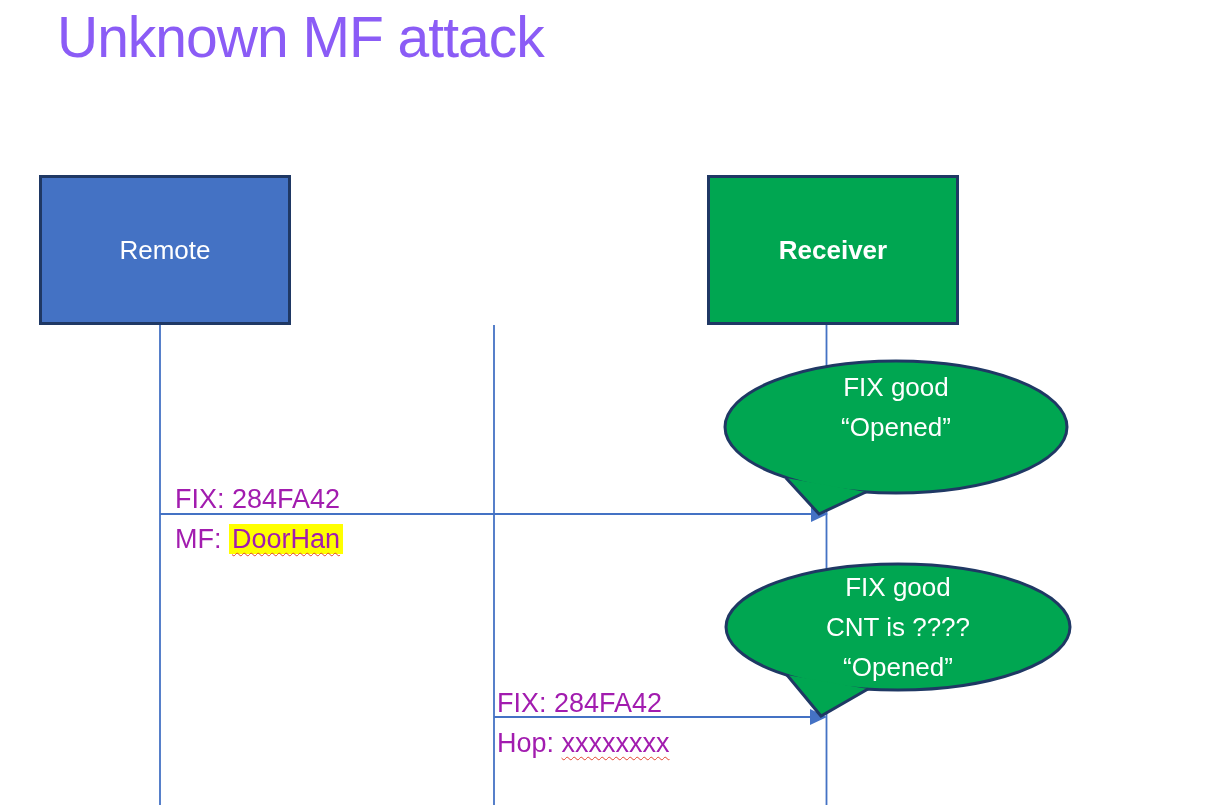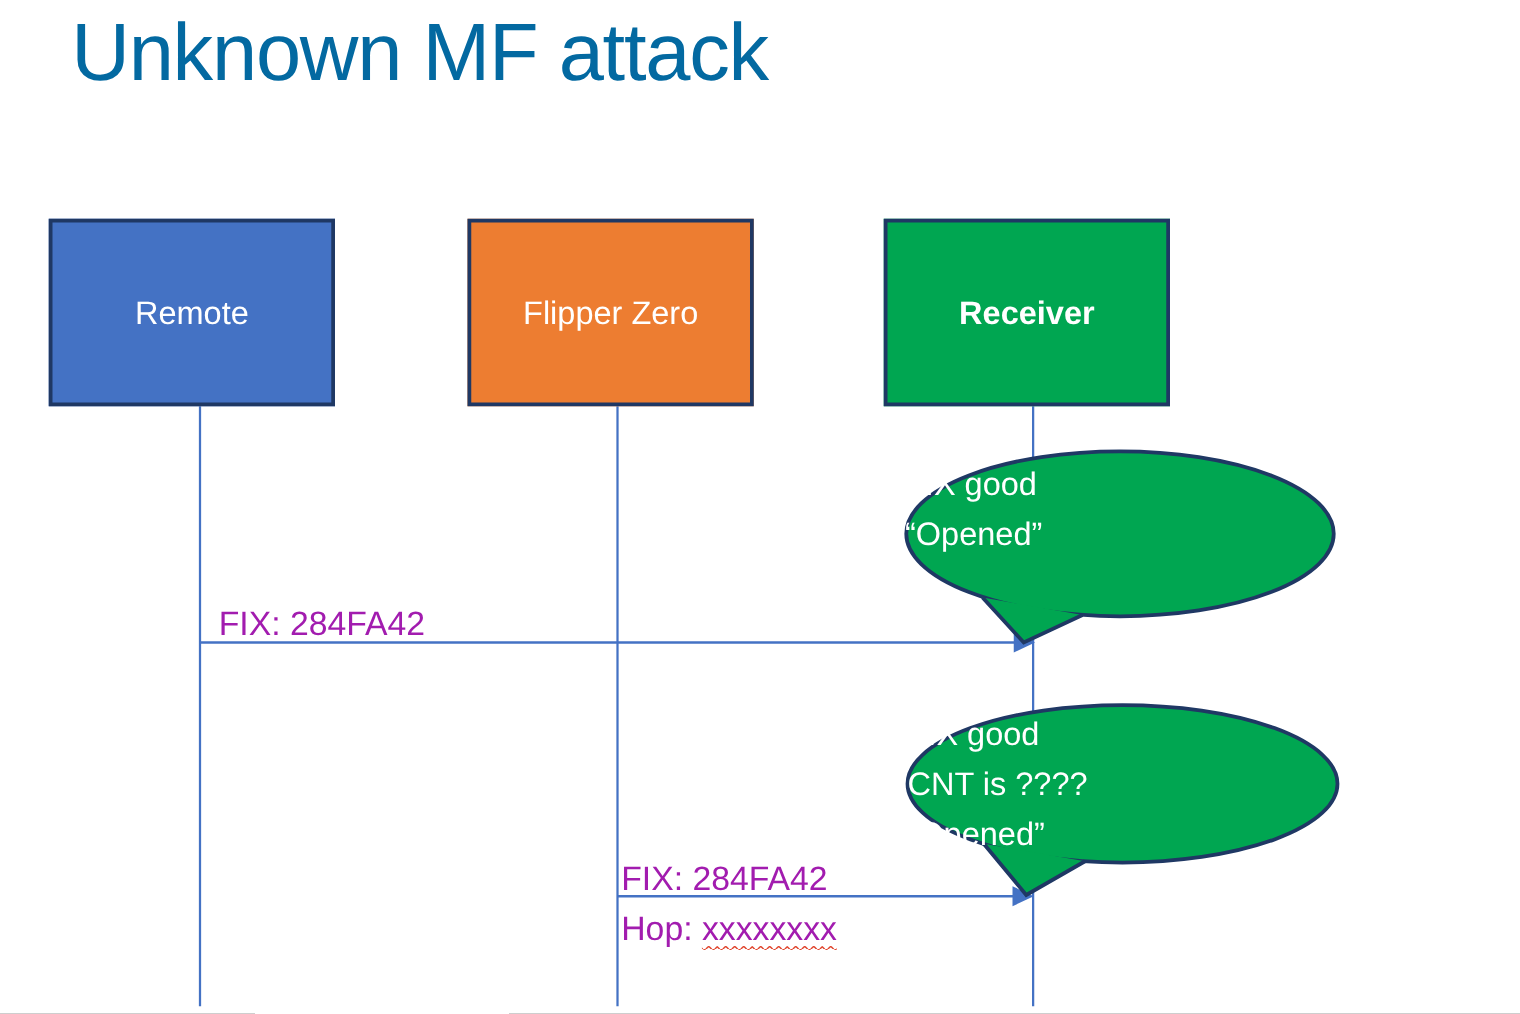--- a/index.html
+++ b/index.html
@@ -2,35 +2,35 @@
 <html><head>
 <meta charset="utf-8">
 <style>
   html,body{margin:0;padding:0;background:#888;}
   .slide{
     position:relative;width:1216px;height:811px;background:#ffffff;
     overflow:hidden;font-family:"Liberation Sans",sans-serif;
   }
   .title{
     position:absolute;left:57px;top:4px;margin:0;
-    font-size:65px;font-weight:300;letter-spacing:-1px;color:#0369a1;
+    font-size:57px;font-weight:300;letter-spacing:-1px;color:#8b5cf6;
     white-space:nowrap;
   }
   .actor{
-    position:absolute;top:175px;width:229px;height:150px;
+    position:absolute;top:175px;width:252px;height:150px;
     border:3px solid #1F3864;box-sizing:border-box;
     display:flex;align-items:center;justify-content:center;
     color:#fff;font-size:26px;
   }
   .actor-remote{left:39px;background:#4472C4;}
   .actor-flipper{left:374px;background:#ED7D31;}
   .actor-receiver{left:707px;background:#00A651;font-weight:bold;}
   svg.canvas{position:absolute;left:0;top:0;width:1216px;height:811px;}
   .callout-text{
-    position:absolute;width:344px;color:#fff;
+    position:absolute;width:344px;text-align:center;color:#fff;
     font-size:26px;line-height:40px;
   }
   .callout-text-1{left:724px;top:367px;}
   .callout-text-2{left:726px;top:567px;}
   .msg{
     position:absolute;color:#a21caf;font-size:27px;line-height:40px;
     white-space:nowrap;
   }
   .msg-1{left:175px;top:479px;}
   .msg-2{left:497px;top:683px;}
@@ -72,39 +72,37 @@
 
     <g>
       <ellipse cx="898" cy="627" rx="172" ry="63" fill="#00A651" stroke="#1F3864" stroke-width="3"></ellipse>
       <path d="M 787 675 L 821 716 L 868 689" fill="#00A651" stroke="#1F3864" stroke-width="3"></path>
     </g>
   </svg>
 
   <div class="actor actor-remote">
     <span>Remote</span>
   </div>
-  <div class="actor actor-flipper">
-    <span>Flipper Zero</span>
-  </div>
   <div class="actor actor-receiver">
     <span>Receiver</span>
   </div>
 
   <div class="callout-text callout-text-1">
     <div>FIX good</div>
     <div>“Opened”</div>
   </div>
   <div class="callout-text callout-text-2">
     <div>FIX good</div>
     <div>CNT is ????</div>
     <div>“Opened”</div>
   </div>
 
   <div class="msg msg-1">
     <div><span>FIX: 284FA42</span><span></span></div>
+    <div><span>MF: </span><span class="hl sq">DoorHan</span></div>
   </div>
 
   <div class="msg msg-2">
     <div><span>FIX: 284FA42</span><span></span></div>
     <div><span>Hop: </span><span class="sq">xxxxxxxx</span></div>
   </div>
 
 </div>
 
 </body></html>

